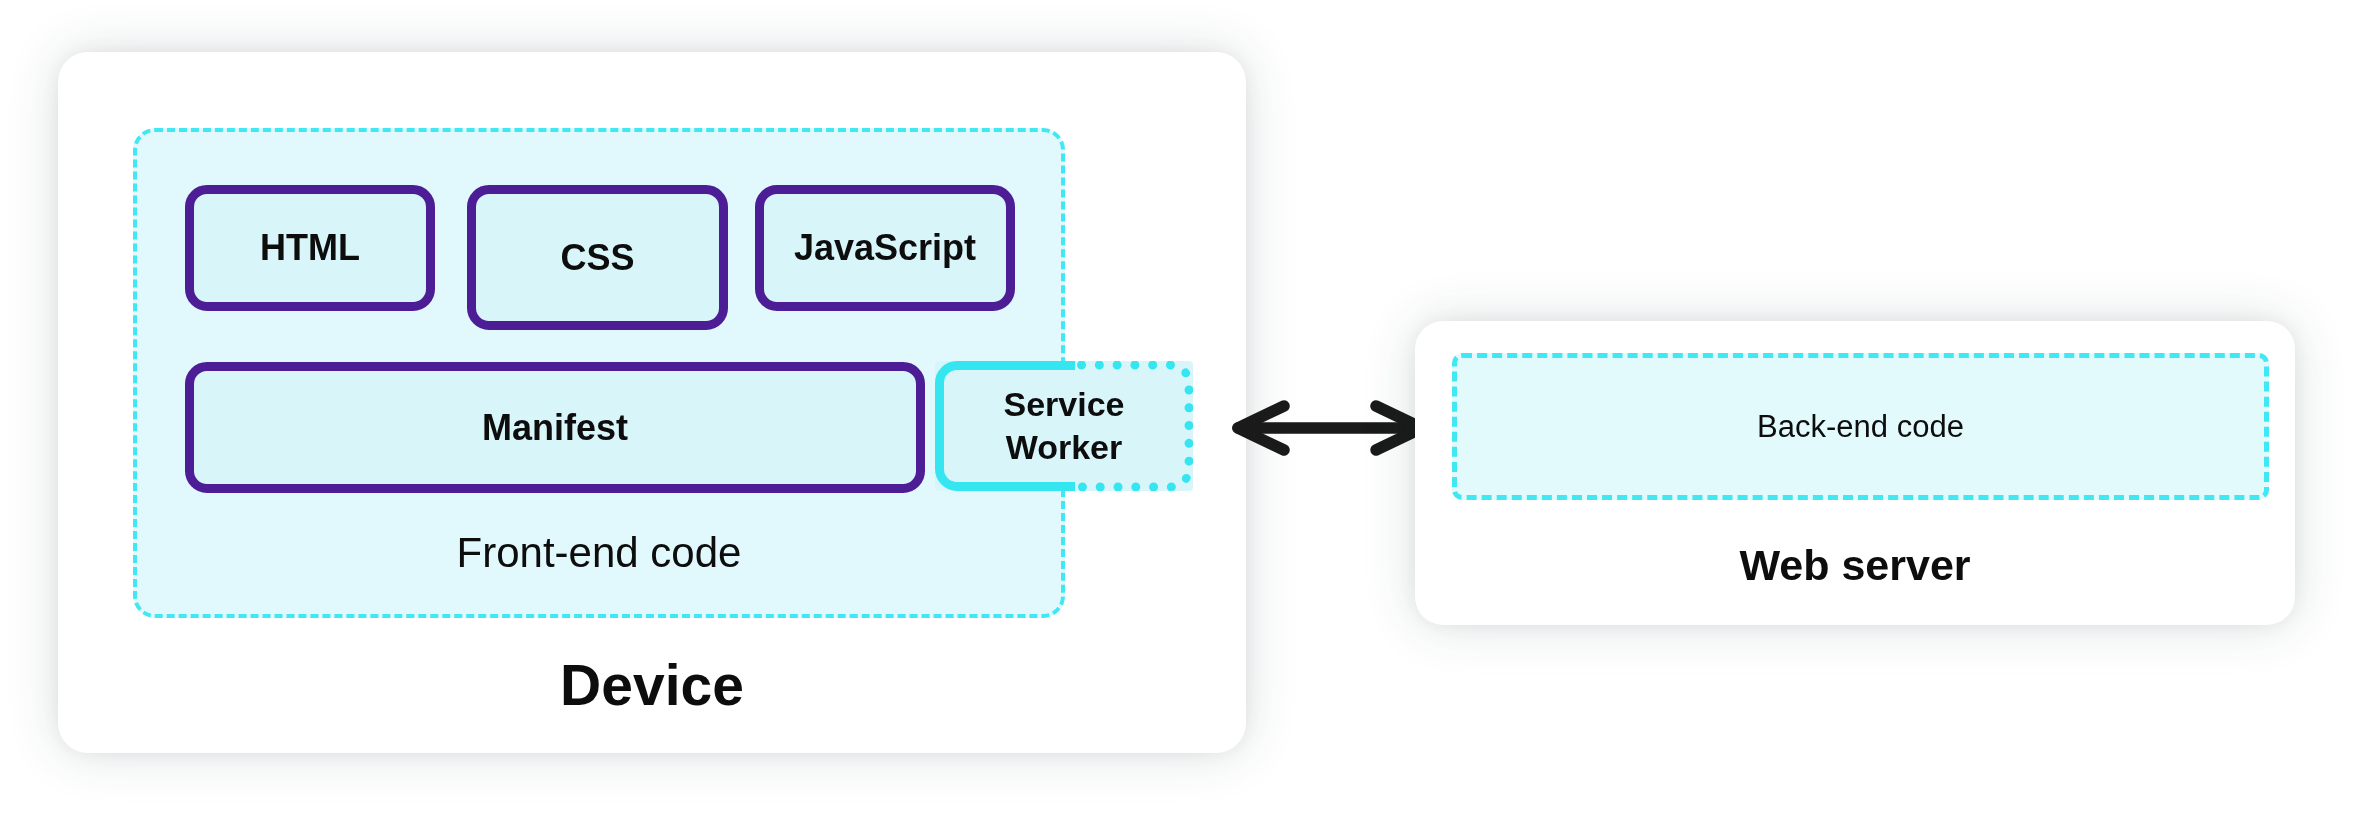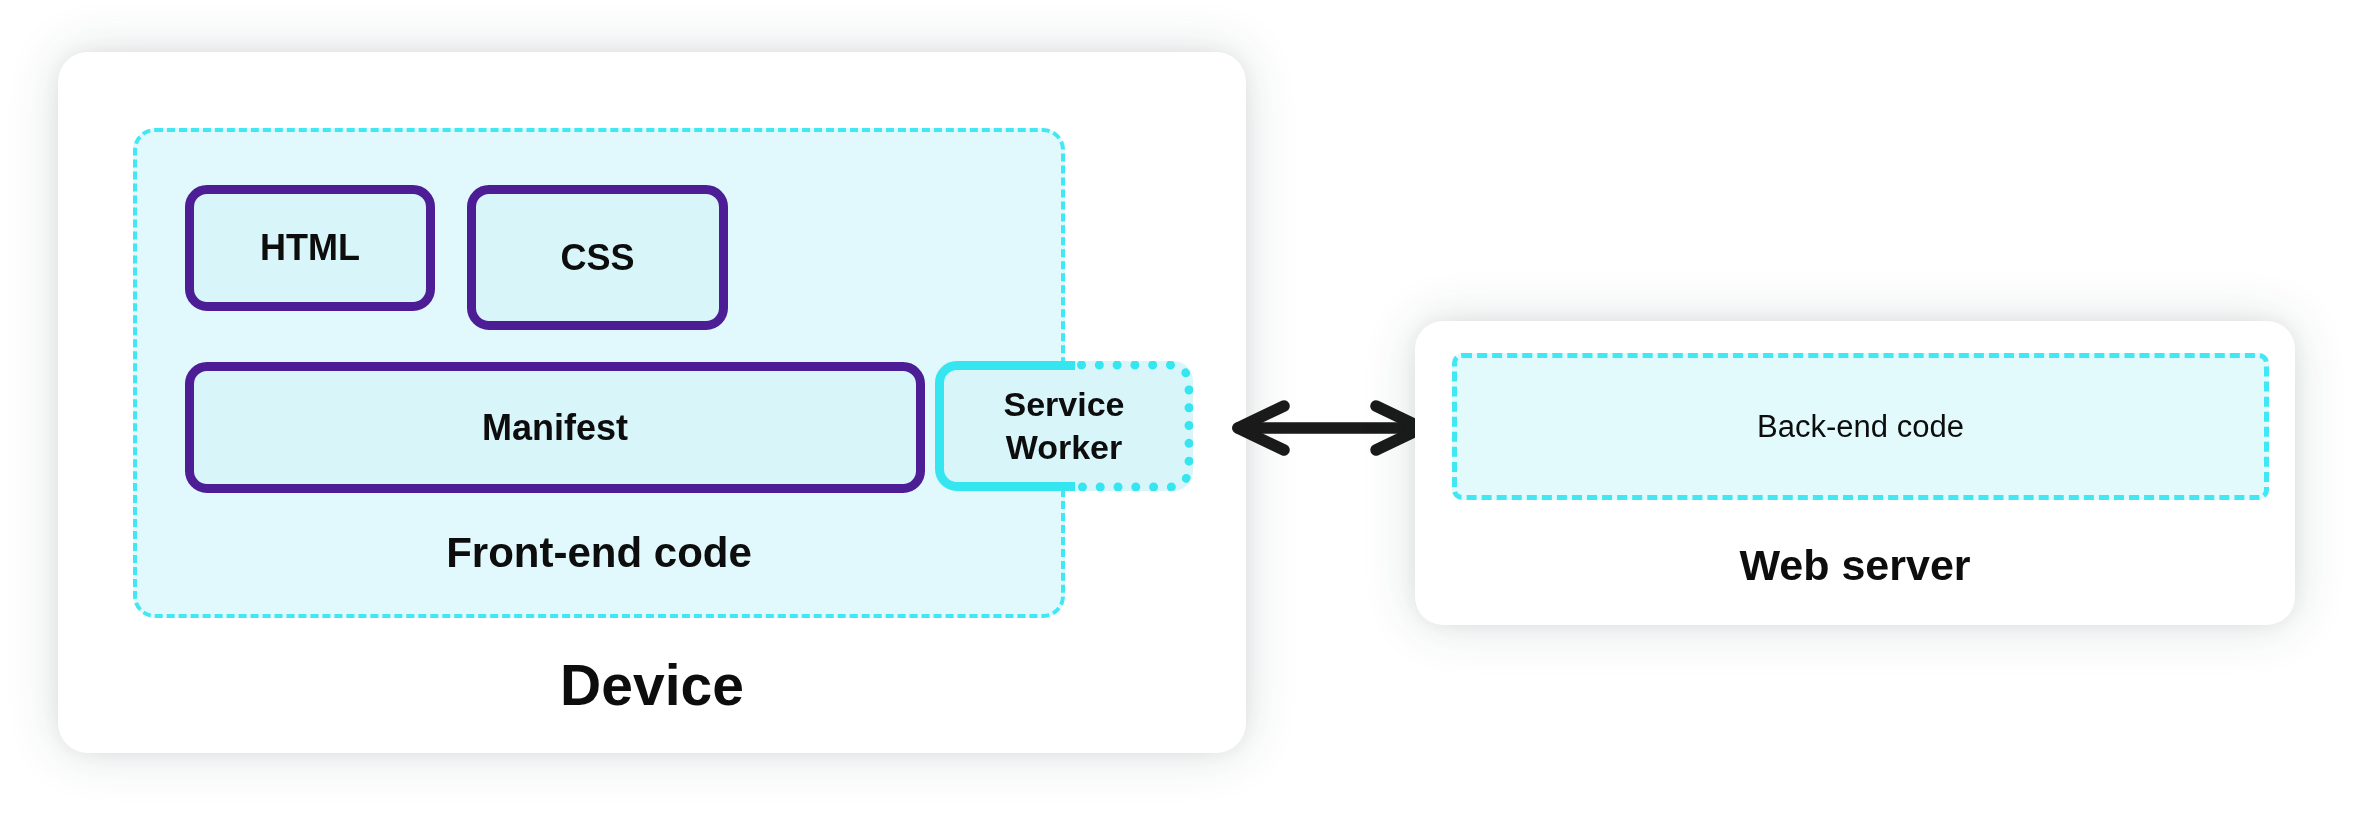--- a/index.html
+++ b/index.html
@@ -41,37 +41,37 @@
   .html-box     { left: 127px; top: 133px; width: 250px; height: 126px; }
   .css-box      { left: 409px; top: 133px; width: 261px; height: 145px; }
   .js-box       { left: 697px; top: 133px; width: 260px; height: 126px; }
   .manifest-box { left: 127px; top: 310px; width: 740px; height: 131px; }
 
   
   .sw-box {
     position: absolute;
     left: 877px; top: 309px; width: 258px; height: 130px;
     background: #d8f6fa;
-    border-radius: 20px;
+    border-radius: 4px;
   }
   .sw-border { position: absolute; inset: 0; border-radius: 22px; pointer-events: none; }
   .sw-border.solid  { border: 9px solid  #35e6f0; clip-path: inset(0 118px 0 0); }
   .sw-border.dotted { border: 9px dotted #35e6f0; clip-path: inset(0 0 0 140px); }
   .sw-label {
     position: absolute; inset: 0;
     display: flex; align-items: center; justify-content: center;
     font-size: 34px; font-weight: 700; line-height: 1.26; text-align: center;
   }
   .sw-label span { display: block; max-width: 190px; }
 
   .region-caption {
     position: absolute;
     left: 75px; top: 475px; width: 932px;
     text-align: center;
-    font-size: 42px; font-weight: 700; line-height: 52px;
+    font-size: 42px; font-weight: 400; line-height: 52px;
   }
   .device-caption {
     position: absolute;
     left: 0; top: 605px; width: 100%;
     text-align: center;
     font-size: 57px; font-weight: 700; line-height: 56px;
   }
 
   .backend-region {
     position: absolute;
@@ -101,20 +101,23 @@
     <div class="frontend-region"></div>
 
     <div class="code-box html-box">
       <span>HTML</span>
     </div>
 
     <div class="code-box css-box">
       <span>CSS</span>
     </div>
 
+    <div class="code-box js-box">
+      <span>JavaScript</span>
+    </div>
 
     <div class="code-box manifest-box">
       <span>Manifest</span>
     </div>
 
     <div class="sw-box">
       <div class="sw-border solid"></div>
       <div class="sw-border dotted"></div>
       <div class="sw-label">
         <span>Service Worker</span>

